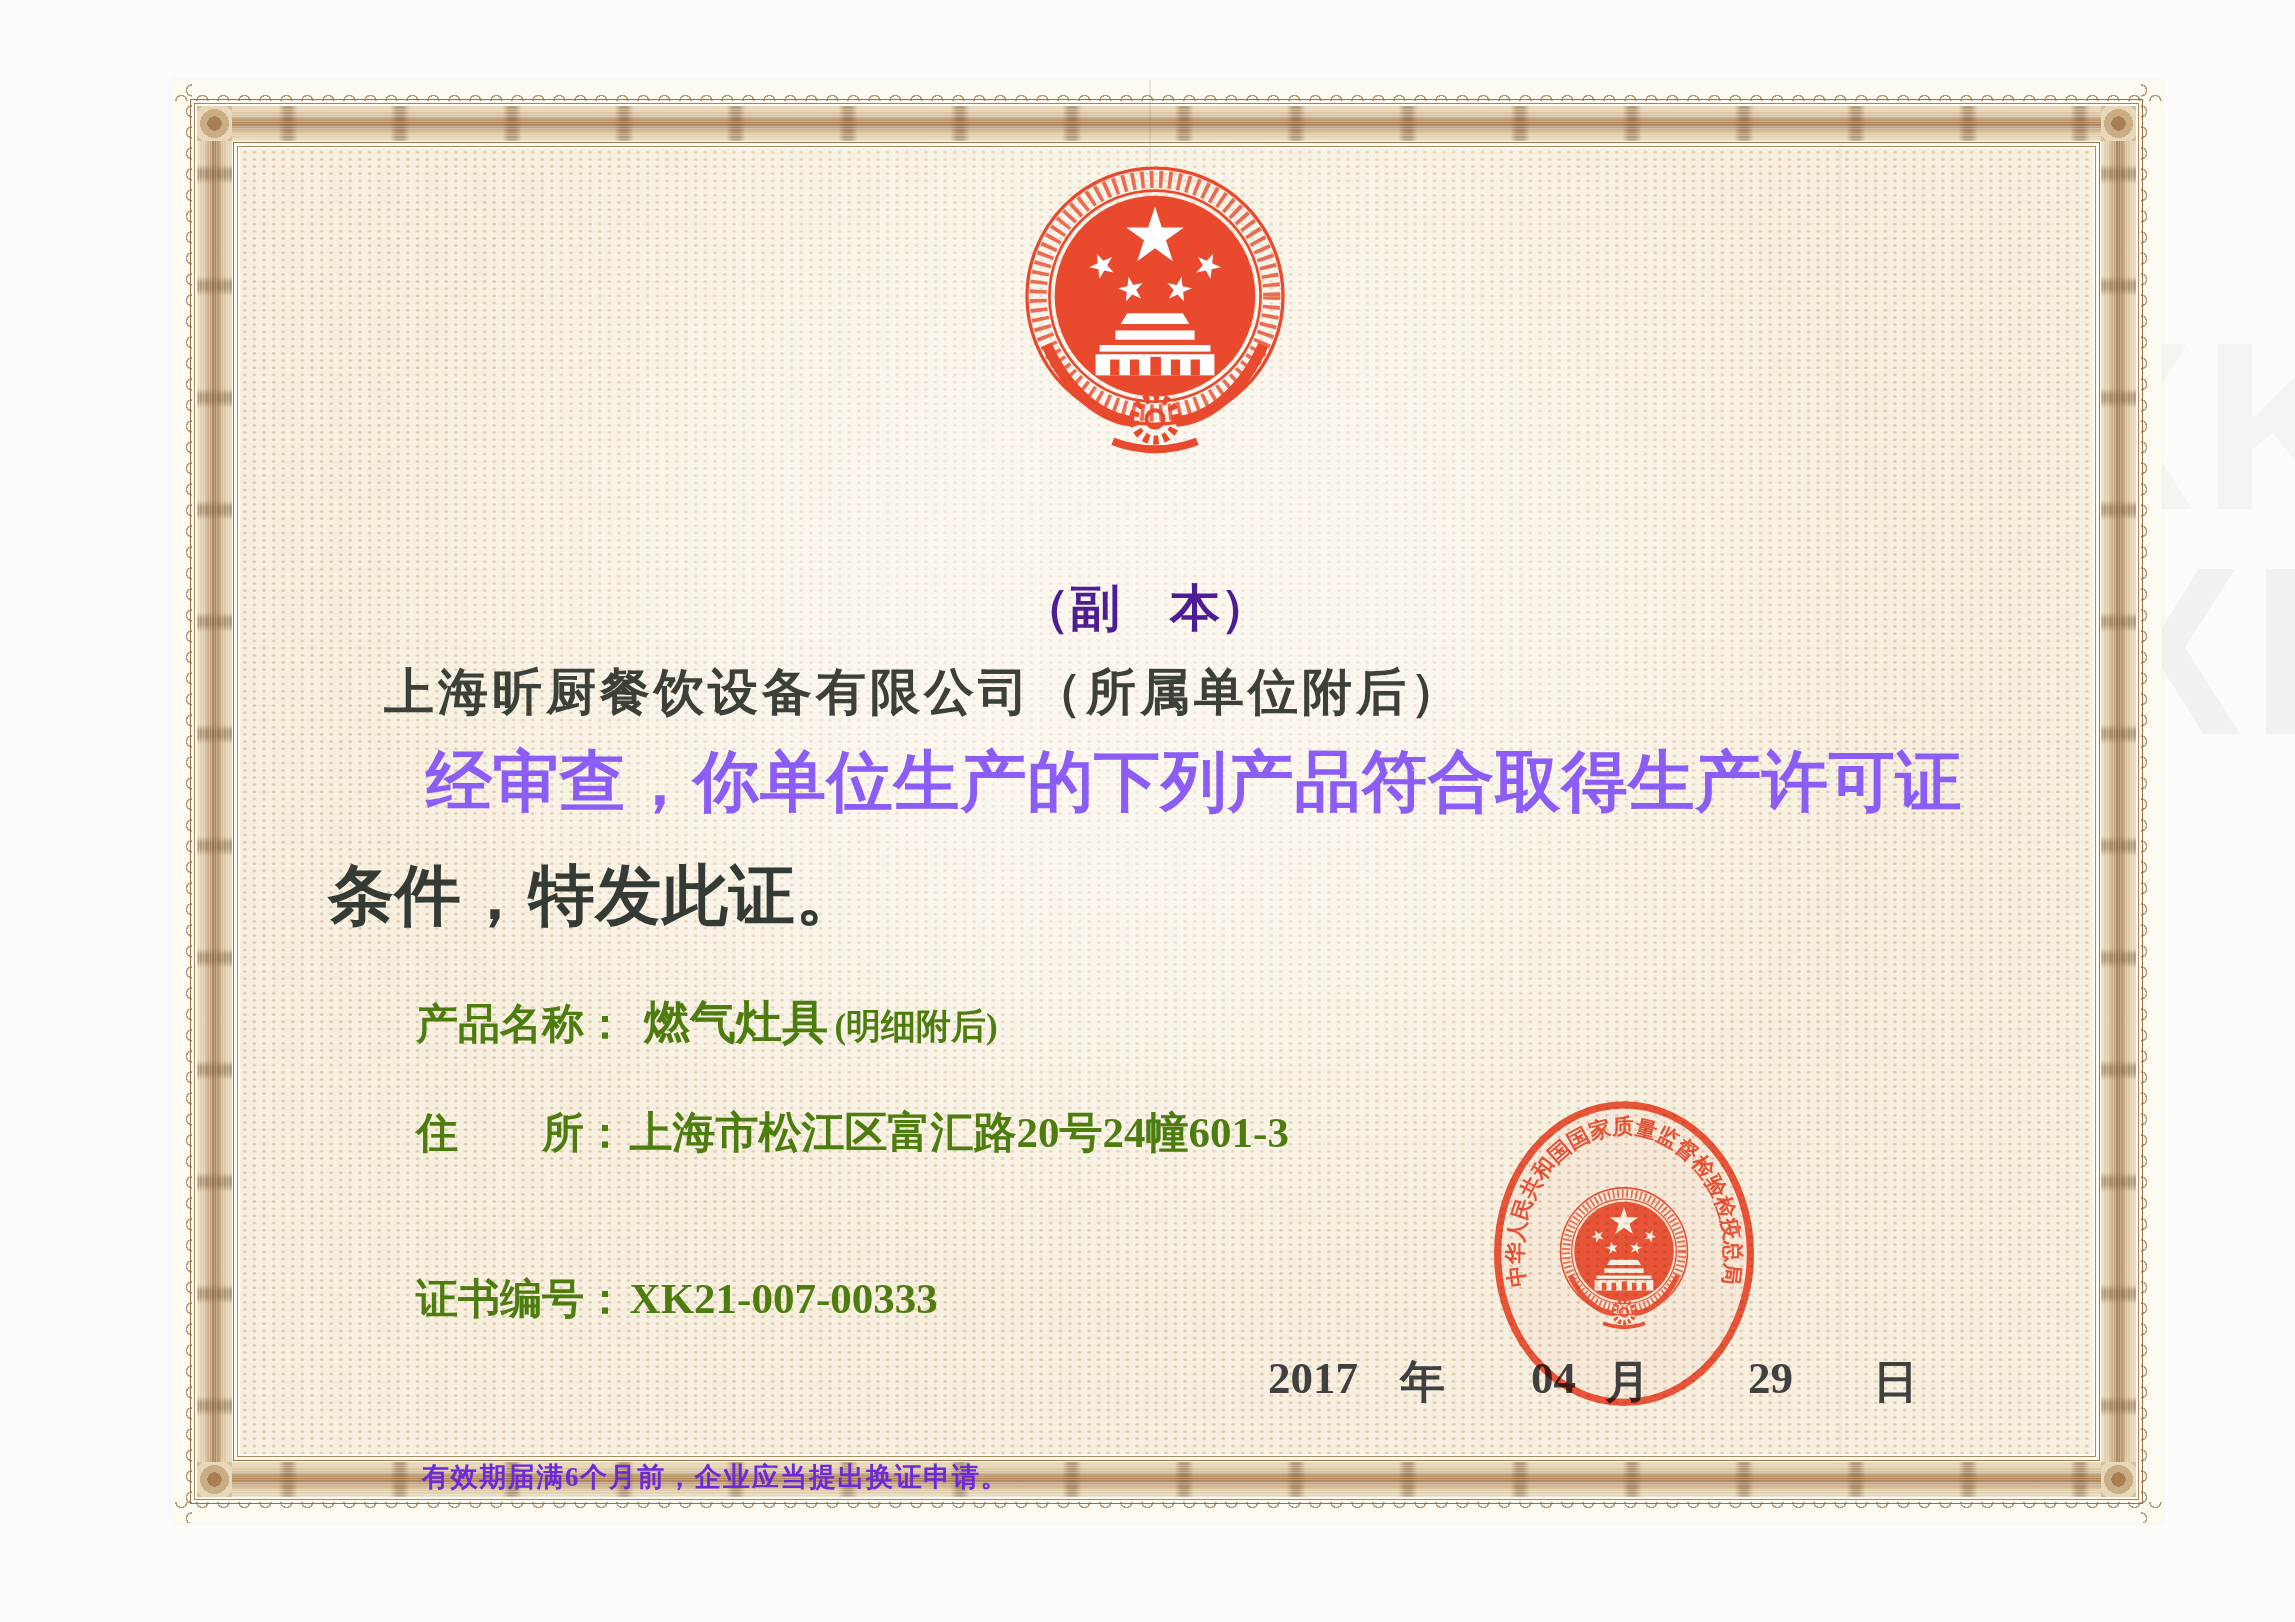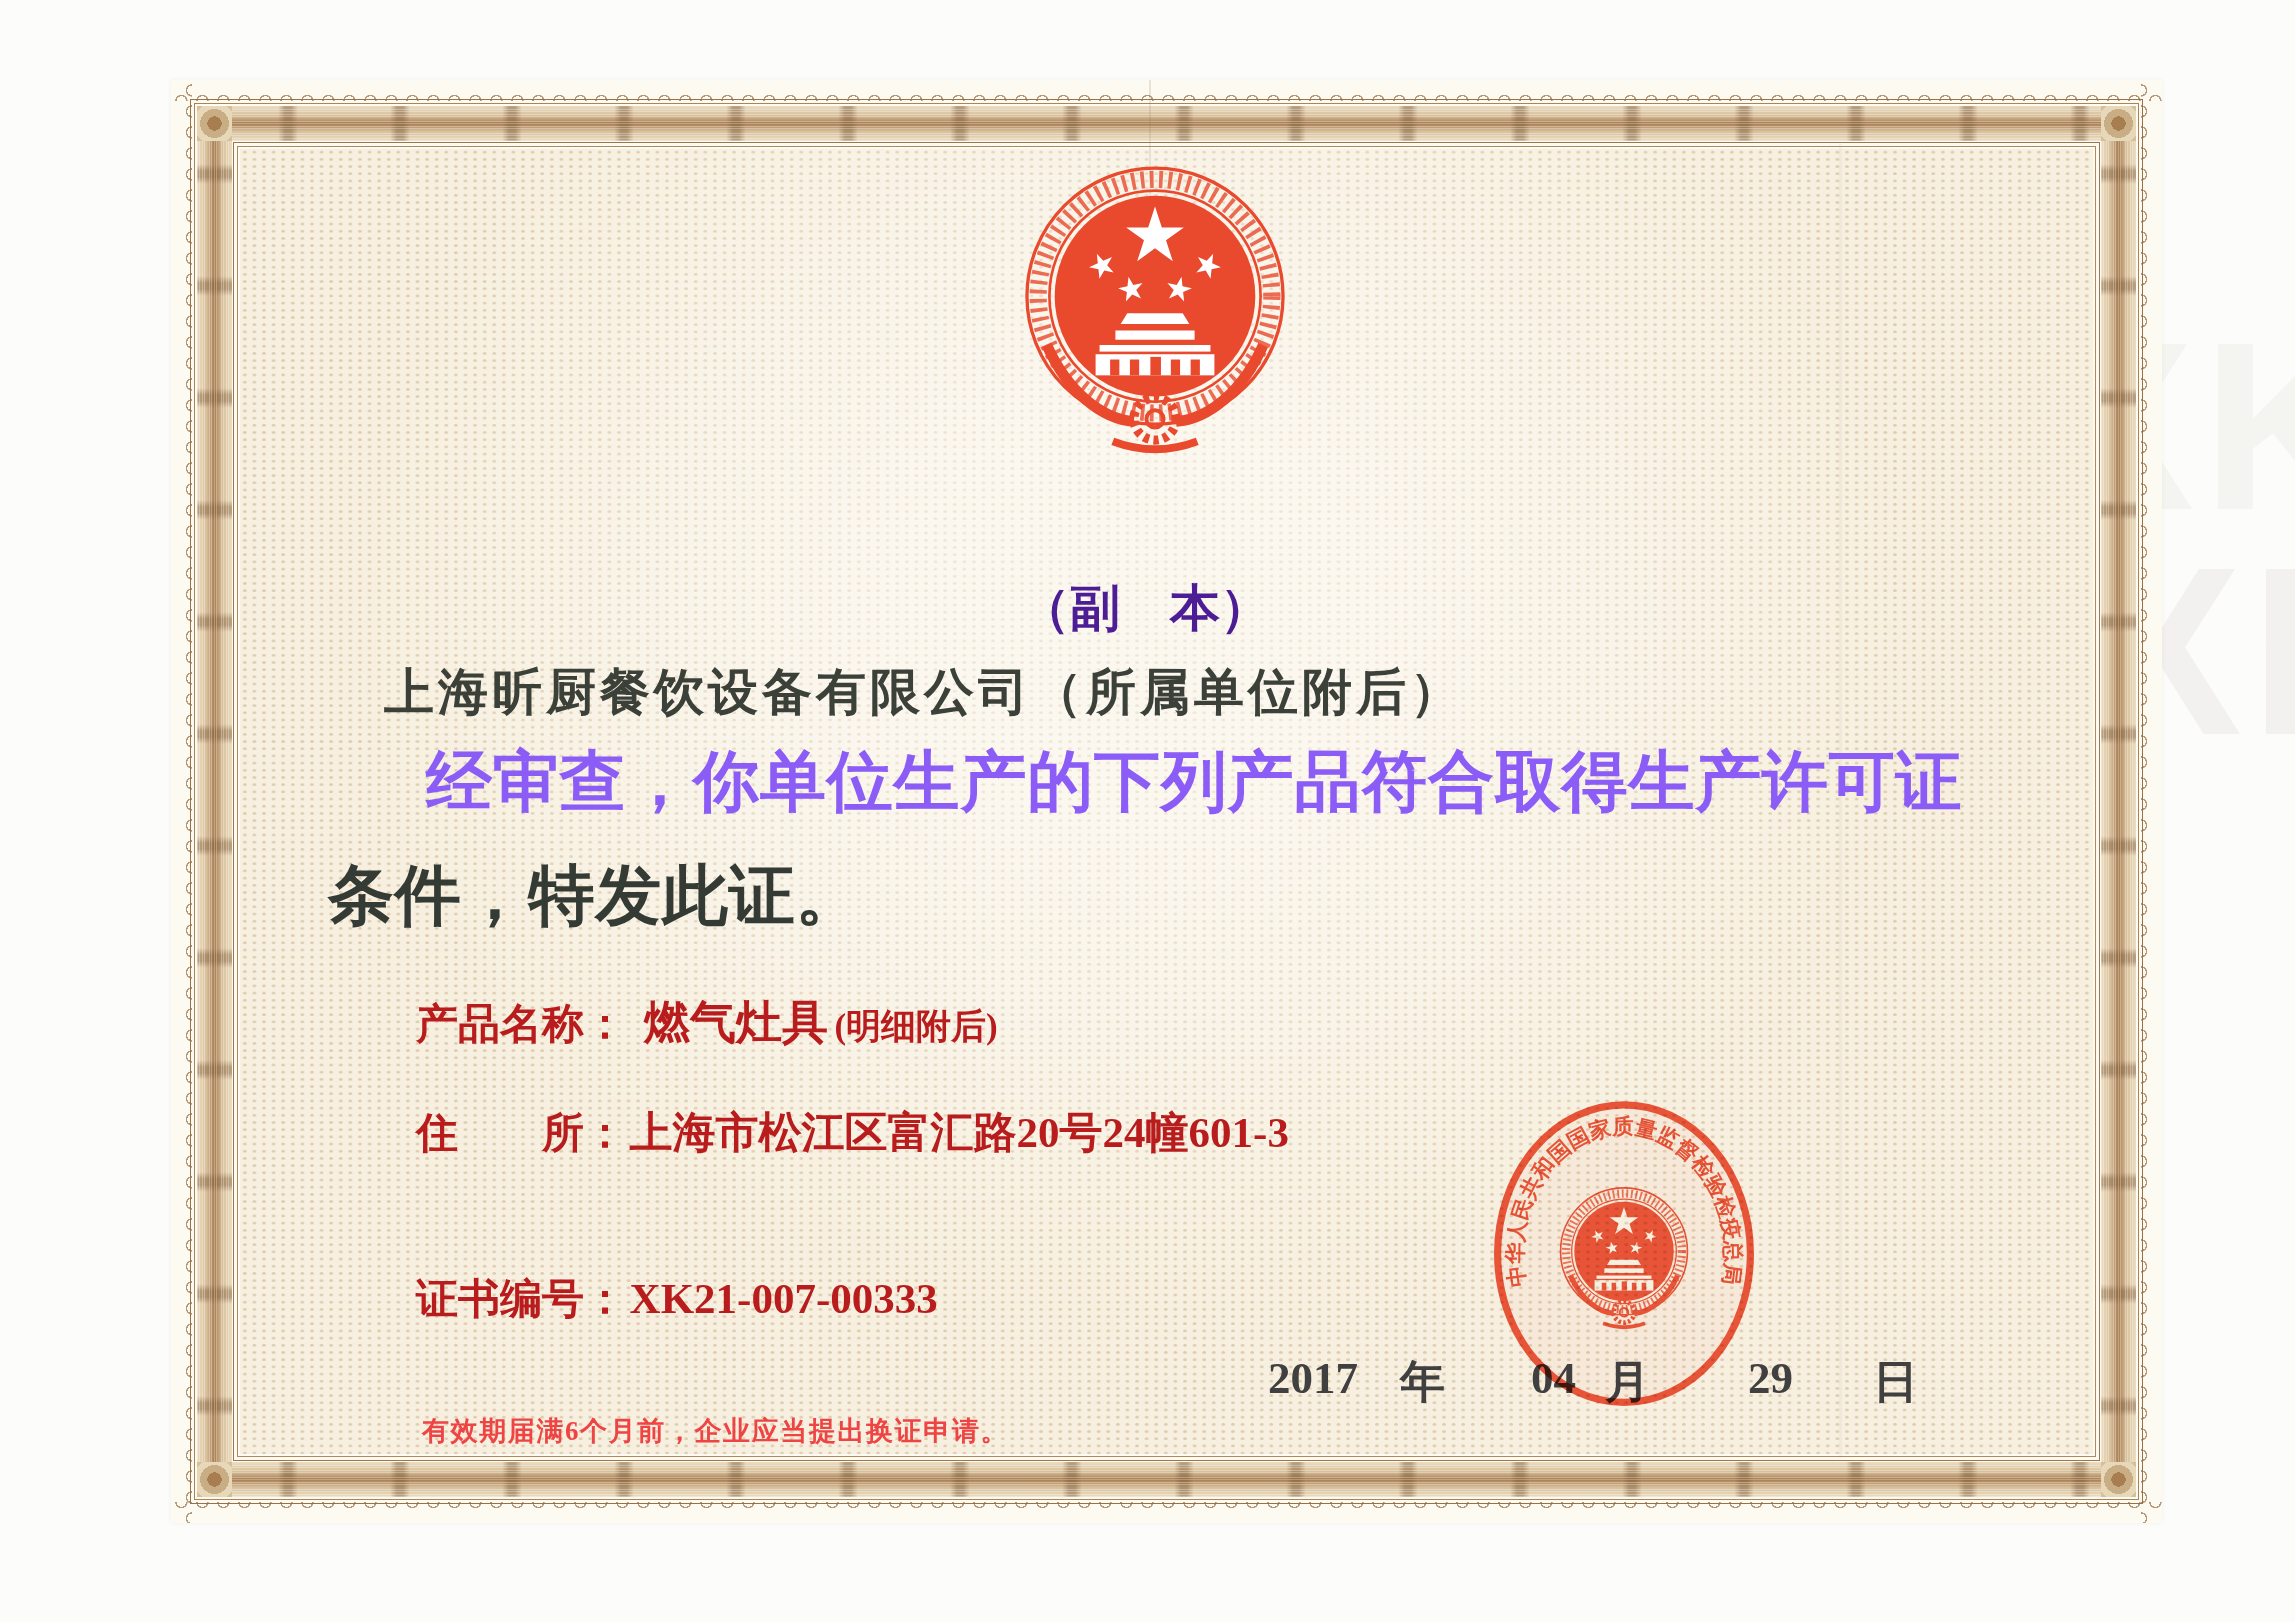--- a/index.html
+++ b/index.html
@@ -74,31 +74,31 @@
   .crease2{left:1839px;top:144px;height:1314px;width:3.2px;background:rgba(120,100,80,.05);}
 
   
   .txt{position:absolute;color:#3b4039;line-height:1;white-space:nowrap;}
   .title{left:422px;top:445px;font-size:112px;font-weight:700;letter-spacing:17px;color:#333a33;}
   .subtitle{left:1020px;top:583px;font-size:50px;font-weight:700;color:#4c1d95;}
   .company{left:384px;top:667px;font-size:50px;font-weight:700;letter-spacing:4px;}
   .para1{left:426px;top:749px;font-size:66px;font-weight:700;letter-spacing:0.8px;color:#8b5cf6;}
   .para2{left:328px;top:863px;font-size:66px;font-weight:700;letter-spacing:0.8px;color:#343a34;}
 
-  .fieldrow{position:absolute;left:416px;white-space:nowrap;color:#b91c1c;}
+  .fieldrow{position:absolute;left:416px;white-space:nowrap;color:#4d7c0f;}
   .fieldrow .lbl{font-size:42px;font-weight:700;display:inline-block;width:208px;}
   .fieldrow .val{font-size:43px;font-weight:700;margin-left:5.6px;}
   .row-product{top:992px;}
   .row-product .val{font-size:46px;margin-left:20px;}
   .row-product .note{font-size:35px;font-weight:700;margin-left:6.4px;}
   .row-residence{top:1104px;}
   .row-production{top:1188px;}
   .row-certno{top:1271px;}
   .row-valid{top:1354px;}
-  .renewal-note{left:422px;top:1418px;font-size:27px;font-weight:600;letter-spacing:1.6px;color:#ef4444;}
+  .renewal-note{left:422px;top:1464px;font-size:27px;font-weight:600;letter-spacing:1.6px;color:#6d28d9;}
 
   .datepart{position:absolute;top:1352px;font-size:45px;font-weight:700;color:#404040;}
   .d-year{left:1268px;} .d-yearu{left:1400px;}
   .d-month{left:1531px;} .d-monthu{left:1605px;}
   .d-day{left:1748px;} .d-dayu{left:1873px;}
 
   .emblem-big{position:absolute;left:1023px;top:160px;width:264px;height:304px;color:#e9492d;}
   .seal{position:absolute;left:1488px;top:1096px;width:272px;height:320px;
         mix-blend-mode:multiply;opacity:.92;}
   .seal text{font-family:"Liberation Serif","DejaVu Serif",serif;font-weight:700;}

